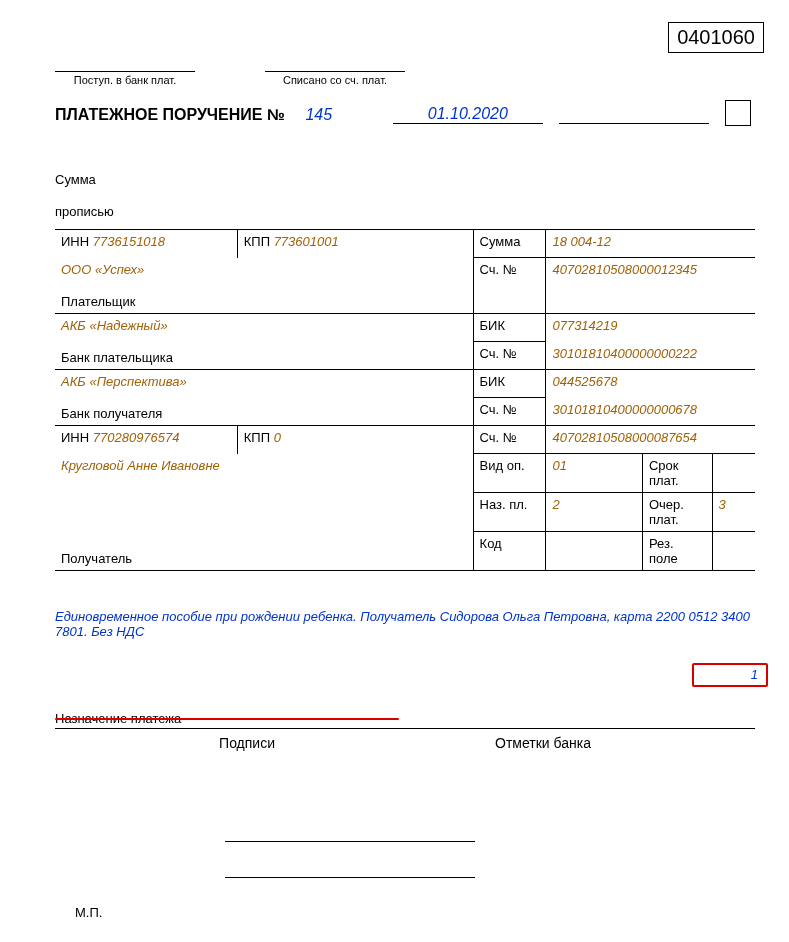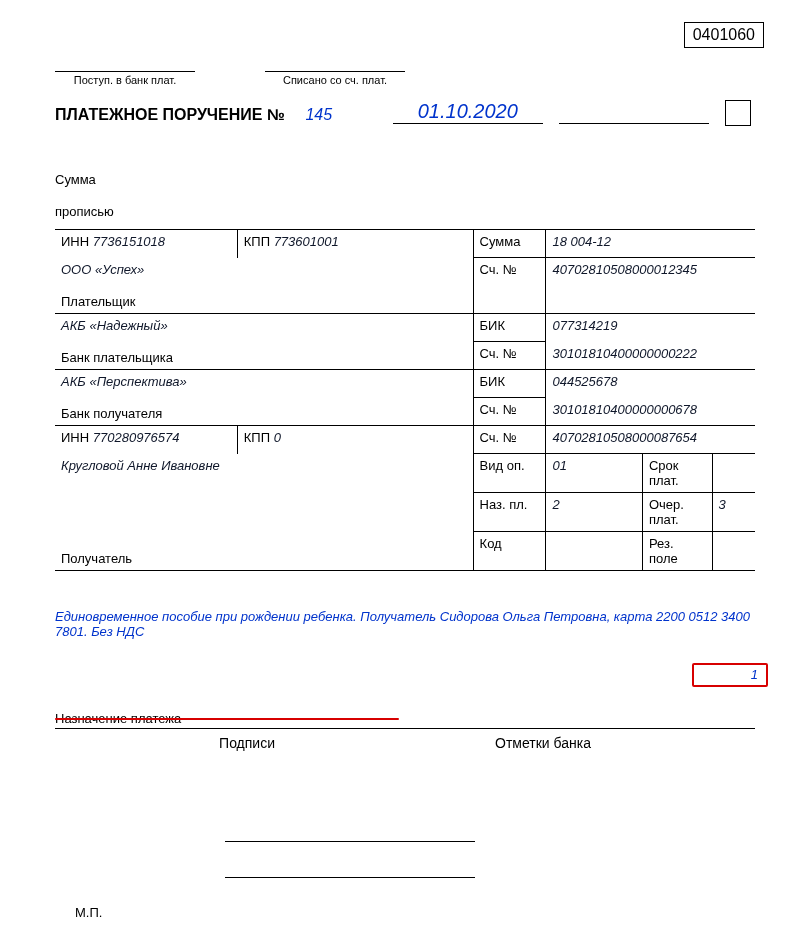--- a/index.html
+++ b/index.html
@@ -15,21 +15,21 @@
     height: 942px;
     position: relative;
     padding: 30px 30px 0 55px;
   }
   .form-code {
     position: absolute;
     top: 22px;
     right: 25px;
     border: 1.5px solid #000;
     padding: 3px 8px;
-    font-size: 16px;
+    font-size: 20px;
   }
   .top-line {
     display: flex;
     gap: 70px;
     margin-top: 28px;
     font-size: 11px;
     align-items: flex-end;
   }
   .top-line .cell {
     width: 140px;
@@ -56,21 +56,21 @@
     font-style: italic;
     color: #0033cc;
     font-size: 16px;
   }
   .title-row .date {
     width: 150px;
     border-bottom: 1.5px solid #000;
     text-align: center;
     font-style: italic;
     color: #0033cc;
-    font-size: 20px;
+    font-size: 16px;
     margin-left: 40px;
   }
   .title-row .vp {
     width: 150px;
     border-bottom: 1.5px solid #000;
     margin-left: 12px;
     height: 20px;
   }
   .title-row .box {
     width: 26px;
@@ -109,21 +109,21 @@
     width: 700px;
     margin-top: 6px;
   }
   table.main td {
     border: 1px solid #000;
     padding: 4px 6px;
     vertical-align: top;
     font-size: 13px;
     height: 28px;
   }
-  .blue { color: #0f172a; font-style: italic; }
+  .blue { color: #a16207; font-style: italic; }
   .no-l { border-left: none !important; }
   .no-r { border-right: none !important; }
   .no-t { border-top: none !important; }
   .no-b { border-bottom: none !important; }
   .bot { vertical-align: bottom !important; }
   
   .col-a { width: 170px; }
   .col-b { width: 220px; }
   .col-c { width: 68px; }
   .col-d { width: 90px; }

